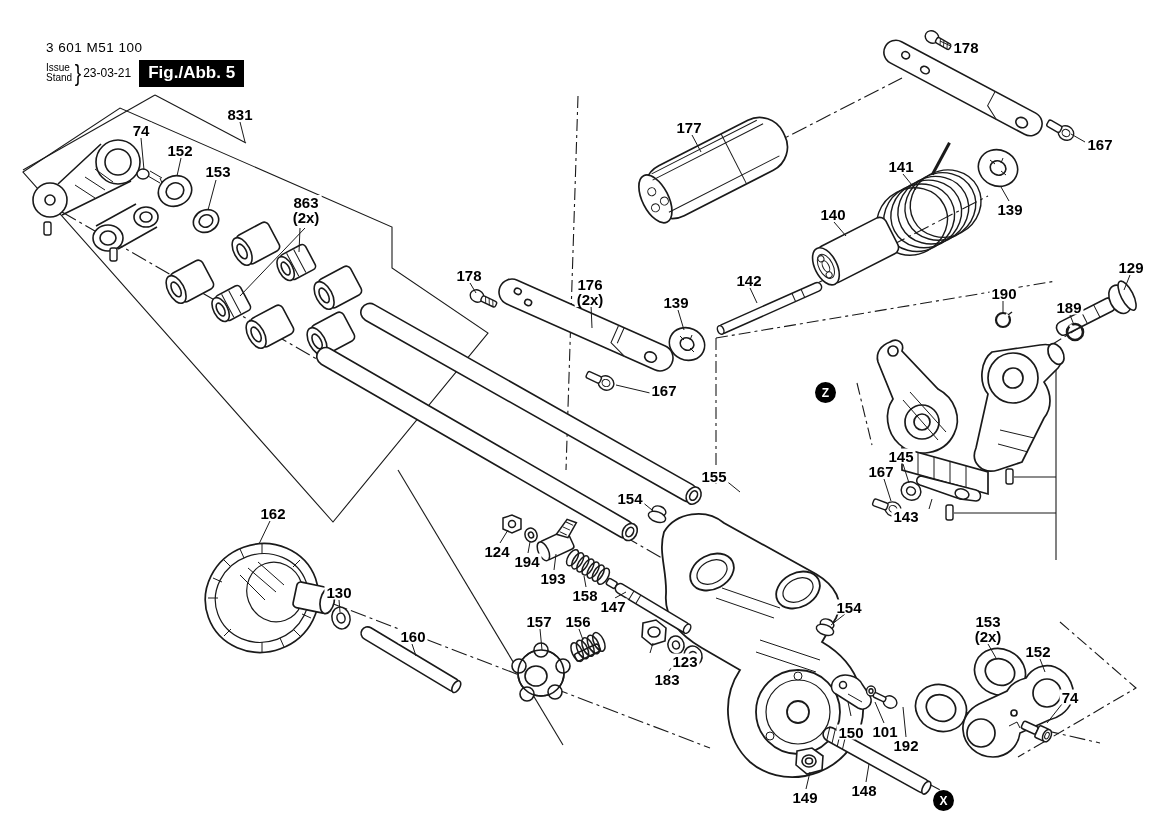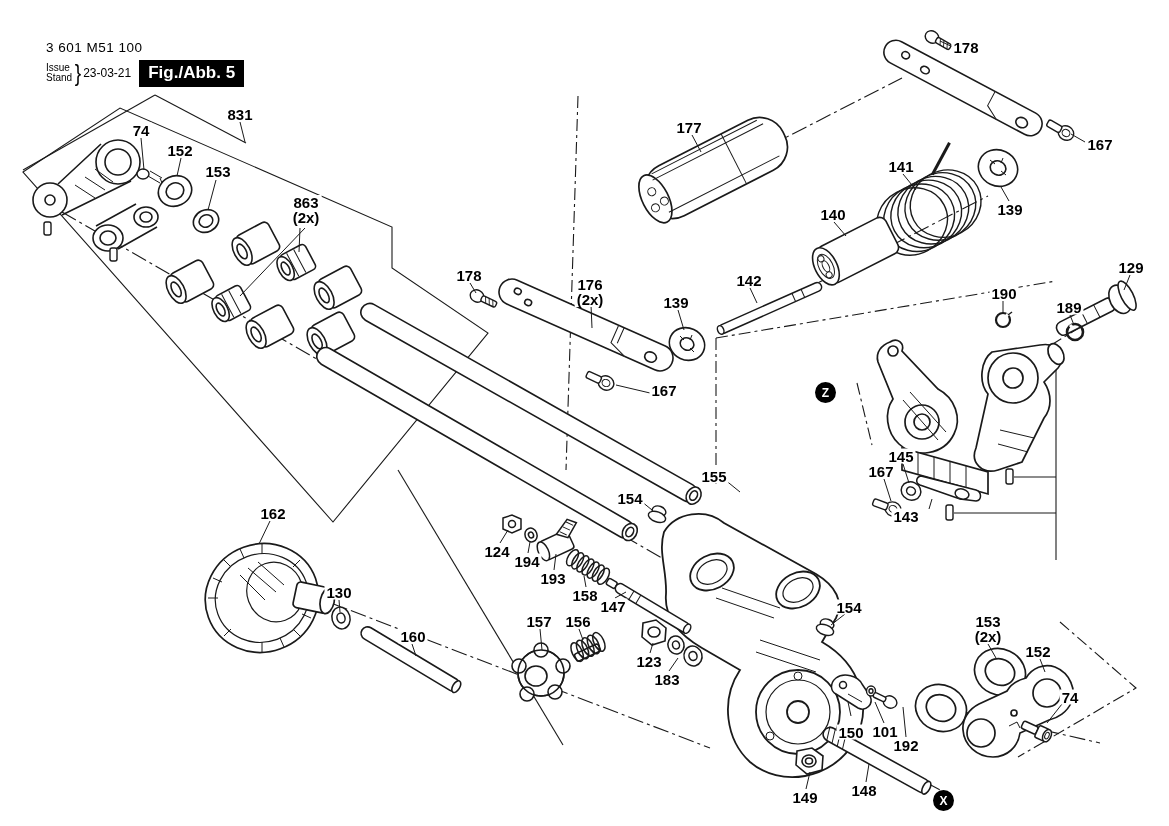--- a/index.html
+++ b/index.html
@@ -550,21 +550,21 @@
       <div class="plabel" style="left: 497px; top: 551px;">124</div>
       <div class="plabel" style="left: 527px; top: 561px;">194</div>
       <div class="plabel" style="left: 553px; top: 578px;">193</div>
       <div class="plabel" style="left: 585px; top: 595px;">158</div>
       <div class="plabel" style="left: 613px; top: 606px;">147</div>
       <div class="plabel" style="left: 273px; top: 513px;">162</div>
       <div class="plabel" style="left: 339px; top: 592px;">130</div>
       <div class="plabel" style="left: 413px; top: 636px; text-align: right;">160</div>
       <div class="plabel" style="left: 539px; top: 621px;">157</div>
       <div class="plabel" style="left: 578px; top: 621px;">156</div>
-      <div class="plabel" style="left: 649px; top: 661px;">123</div>
+      <div class="plabel" style="left: 685px; top: 661px;">123</div>
       <div class="plabel" style="left: 667px; top: 679px;">183</div>
       <div class="plabel" style="left: 849px; top: 607px;">154</div>
       <div class="plabel" style="left: 988px; top: 629px;">153<span class="sub">(2x)</span></div>
       <div class="plabel" style="left: 1038px; top: 651px;">152</div>
       <div class="plabel" style="left: 1070px; top: 697px;">74</div>
       <div class="plabel" style="left: 851px; top: 723px; margin-top: 9px;">150</div>
       <div class="plabel" style="left: 885px; top: 731px;">101</div>
       <div class="plabel" style="left: 906px; top: 745px;">192</div>
       <div class="plabel" style="left: 864px; top: 790px;">148</div>
       <div class="plabel" style="left: 805px; top: 797px;">149</div>

